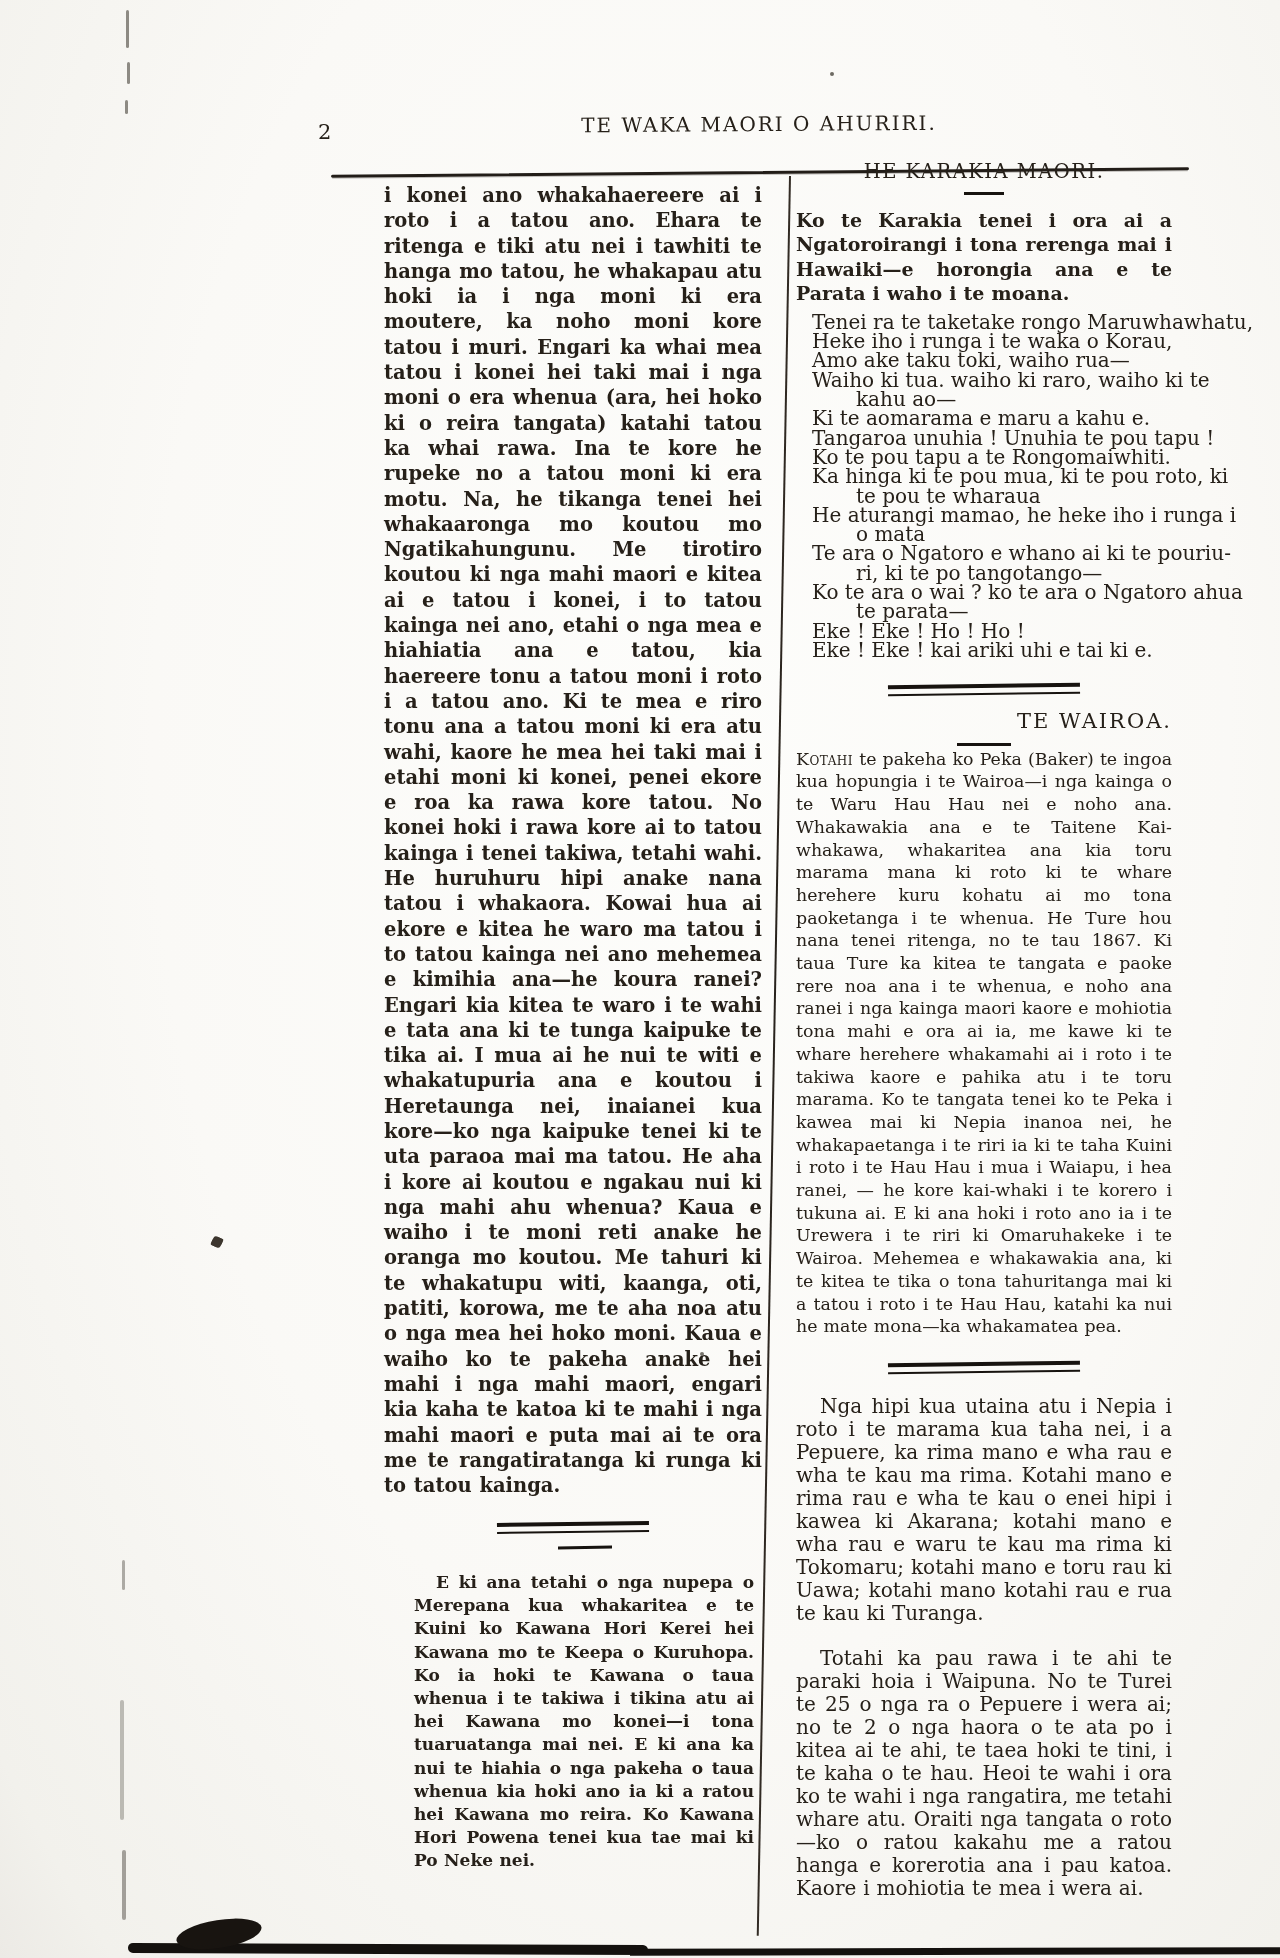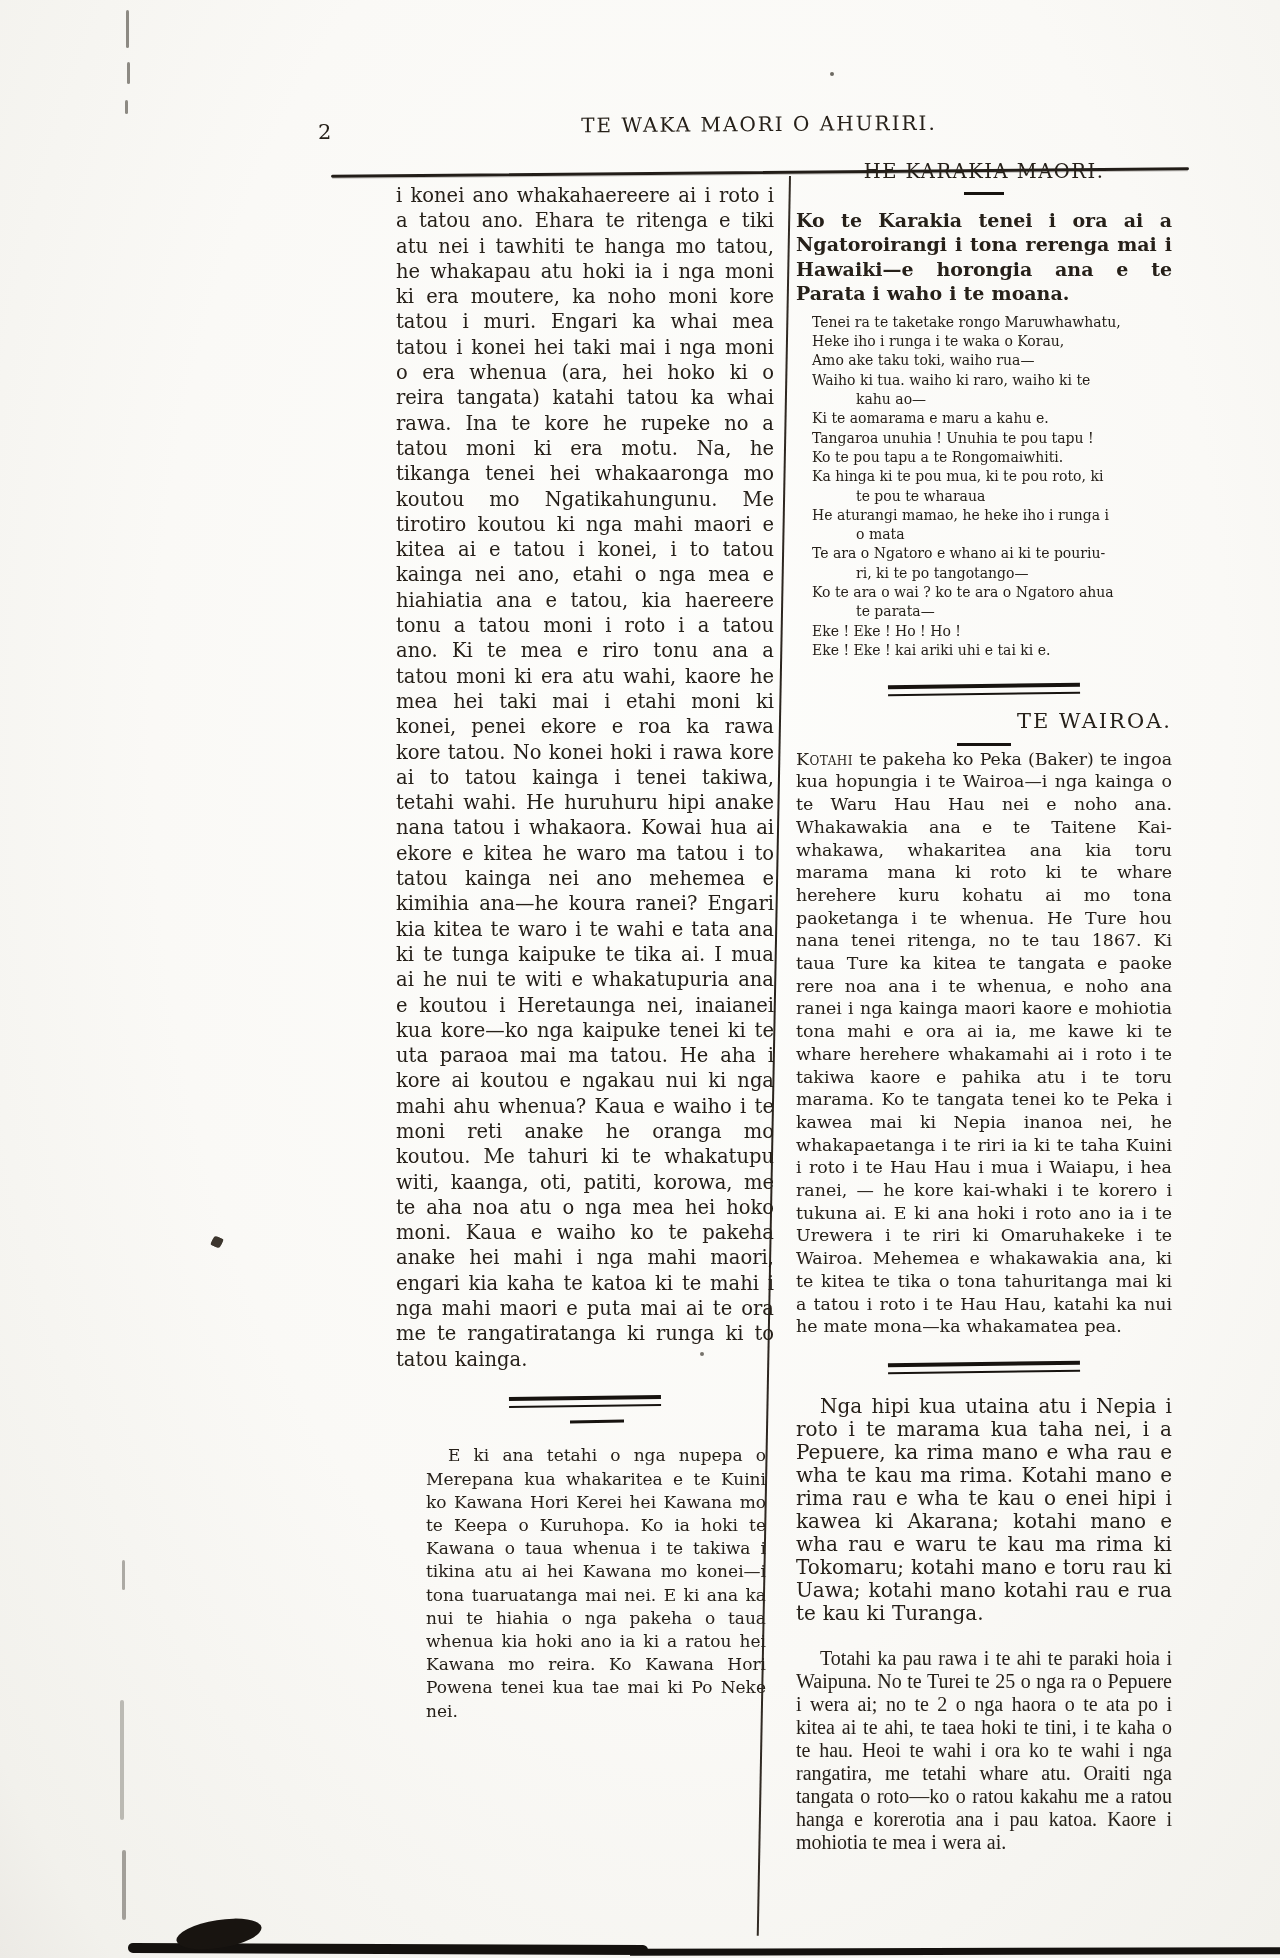--- a/index.html
+++ b/index.html
@@ -32,21 +32,21 @@
     transform:rotate(-0.5deg);
     box-shadow:0 2px 0 -1px rgba(34,29,24,0.25);
   }
   .coldiv{
     position:absolute;left:789px;top:176px;width:2.4px;height:1760px;
     background:linear-gradient(#332c25,#28221c 40%,#332c25);
     transform:rotate(1.05deg);
     transform-origin:top center;
   }
   
-  .left-col{position:absolute;left:396px;top:183px;width:378px;}
+  .left-col{position:absolute;left:384px;top:183px;width:378px;font-weight:bold;}
   .right-col{position:absolute;left:796px;top:160px;width:376px;}
 
   .article{
     margin:0;font-size:19.5px;line-height:25.3px;
     text-align:justify;word-spacing:1px;
   }
   .dblrule{
     width:152px;height:5px;
     border-top:4px solid #17130f;border-bottom:2px solid #17130f;
     margin:24px auto 0 auto;
@@ -66,37 +66,37 @@
     margin:0;font-size:19.5px;font-weight:normal;
     letter-spacing:1.5px;text-align:center;white-space:nowrap;
   }
   .dashrule{
     width:40px;height:2.5px;background:#17130f;margin:9px auto 0 auto;
   }
   .intro{
     margin:13px 0 0 0;font-size:19px;line-height:24.6px;
     text-align:justify;word-spacing:0.5px;font-weight:bold;
   }
-  .verse{margin:7px 0 0 0;padding-left:16px;font-size:14px;line-height:19.3px;}
+  .verse{margin:7px 0 0 0;padding-left:16px;font-size:20px;line-height:19.3px;}
   .verse .vline{white-space:nowrap;}
   .verse .hang{padding-left:44px;}
   .wheading{
     margin:14px 0 0 0;font-size:21px;font-weight:normal;
     letter-spacing:2px;text-align:right;white-space:nowrap;
   }
   .wbody{
     margin:2px 0 0 0;font-size:17.4px;line-height:22.7px;
     text-align:justify;word-spacing:0.5px;
   }
   .lead{font-variant:small-caps;letter-spacing:0.5px;}
   .news{
     margin:22px 0 0 0;font-size:20px;line-height:23px;
     text-align:justify;text-indent:24px;word-spacing:0.5px;
   }
-  .news.second{font-family:Liberation Serif, serif;}
+  .news.second{}
   
   .artifact{position:absolute;background:#14110e;}
   .edge-bottom-a{left:128px;top:1944px;width:520px;height:10px;border-radius:6px;transform:rotate(0.25deg);}
   .edge-bottom-b{left:630px;top:1948px;width:650px;height:7px;transform:rotate(-0.12deg);}
   .edge-bottom-blob{left:176px;top:1920px;width:86px;height:28px;border-radius:50%;transform:rotate(-9deg);background:#181410;}
   .ink-blob{left:212px;top:1237px;width:10px;height:10px;border-radius:3px;background:#3d362e;transform:rotate(24deg);box-shadow:2px -2px 0 -2px #3d362e,-2px 2px 0 -2px #3d362e;}
   .speck{background:#8d8a83;border-radius:2px;}
   .dash1{left:126px;top:10px;width:3px;height:38px;}
   .dash2{left:127px;top:62px;width:3px;height:22px;}
   .dash3{left:125px;top:100px;width:3px;height:14px;}

